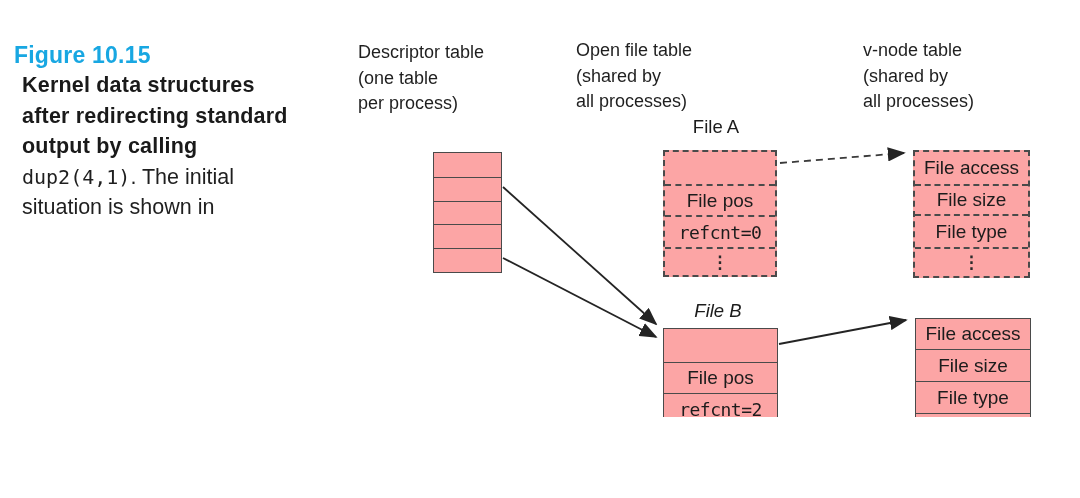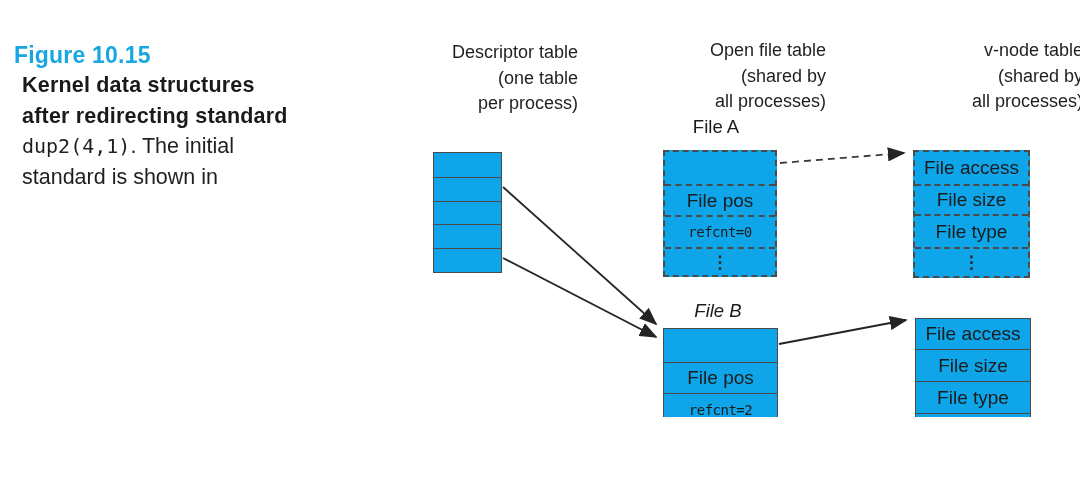--- a/index.html
+++ b/index.html
@@ -10,36 +10,36 @@
   .abs { position:absolute; }
 
   
   .cap-title { font-size:23px; font-weight:bold; color:#18a7e2; letter-spacing:0.2px; }
   .cap-body  { font-size:21.5px; color:#1f1f1f; line-height:30.6px;margin-left:8px; }
   .cap-line.bold { font-weight:bold; color:#1a1a1a; letter-spacing:0.2px; }
   .code { font-family:"DejaVu Sans Mono", monospace; font-size:20px; }
 
   
   .col-header {
-    font-size:18px; color:#1f1f1f; text-align:right;
+    font-size:18px; color:#1f1f1f; text-align:left;
     line-height:25.5px; white-space:pre-line; width:220px;
   }
 
   
   .tlabel { font-size:18.5px; color:#1c1c1c; text-align:center; width:120px; }
-  .tbox { box-sizing:border-box; display:grid; background:#0ea5e9; }
+  .tbox { box-sizing:border-box; display:grid; background:#fca5a5; }
   .tbox.dashed { border:2px dashed #4a4a4a; }
   .tbox.solid  { border:1.6px solid #4a4a4a; }
   .trow {
     display:flex; align-items:center; justify-content:center;
     font-size:19px; color:#1c1c1c; overflow:hidden;
   }
   .tbox.dashed .trow + .trow { border-top:2px dashed #4a4a4a; }
   .tbox.solid  .trow + .trow { border-top:1.6px solid #4a4a4a; }
-  .trow.mono { font-family:"DejaVu Sans Mono", monospace; font-size:14px; letter-spacing:-0.5px; }
+  .trow.mono { font-family:"DejaVu Sans Mono", monospace; font-size:18px; letter-spacing:-0.5px; }
   .trow.dots { font-size:17px; font-weight:bold; color:#2a2a2a; }
 
   
   #desc-box { left:433px; top:152px; width:69px; height:121px;
               grid-template-rows:repeat(5,1fr); }
   #fd-labels { left:372px; top:152px; width:52px; }
   .fdrow { height:24.2px; display:flex; align-items:center; justify-content:flex-end;
            font-size:17.5px; color:#1c1c1c; }
 
   
@@ -65,28 +65,29 @@
 </head>
 <body>
 
 <div id="canvas">
 
   <div class="abs cap-title" style="left:14px; top:42px;">Figure 10.15</div>
 
   <div class="abs cap-body" style="left:14px; top:70px;">
     <div class="cap-line bold">Kernel data structures</div>
     <div class="cap-line bold">after redirecting standard</div>
+    <div class="cap-line bold">output by calling</div>
     <div class="cap-line"><span class="code">dup2(4,1)</span><span>. The initial</span></div>
-    <div class="cap-line">standard is shown in</div>
+    <div class="cap-line">situation is shown in</div>
   </div>
 
   <div class="abs col-header" style="left:358px; top:40px;">Descriptor table
 (one table
 per process)</div>
-  <div class="abs col-header" style="left:606px; top:38px;">Open file table
+  <div class="abs col-header" style="left:576px; top:38px;">Open file table
 (shared by
 all processes)</div>
   <div class="abs col-header" style="left:863px; top:38px;">v-node table
 (shared by
 all processes)</div>
 
   <div id="desc-box" class="abs tbox solid">
     <div class="trow"></div>
     <div class="trow"></div>
     <div class="trow"></div>

